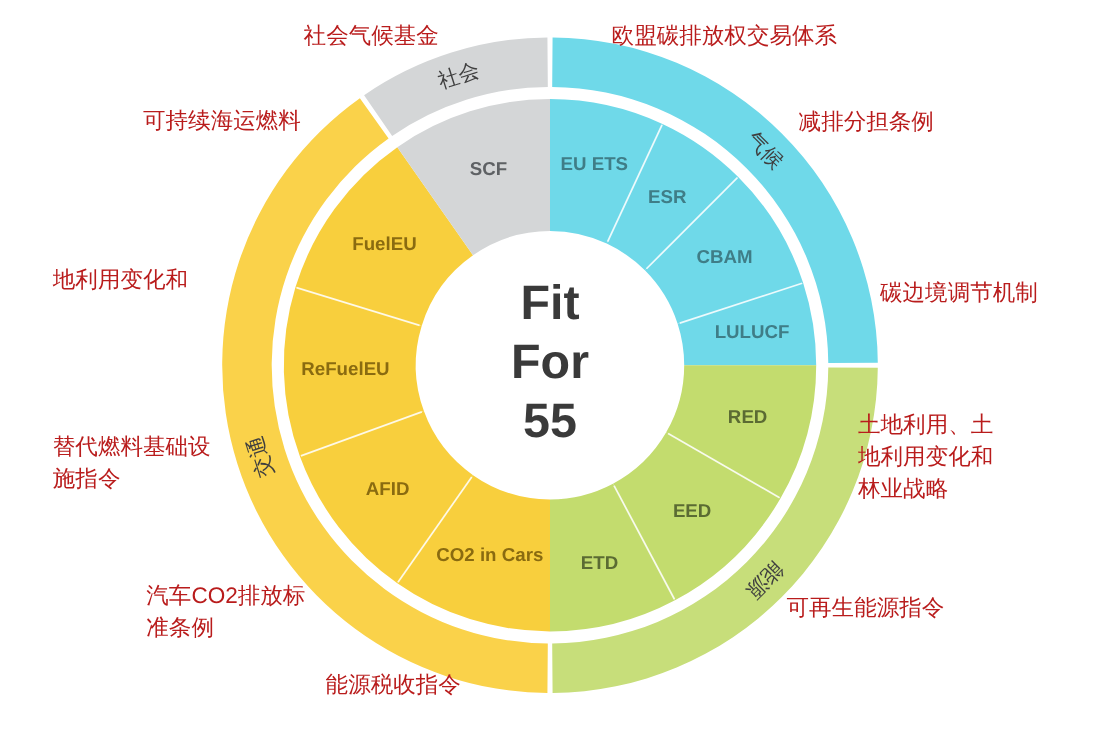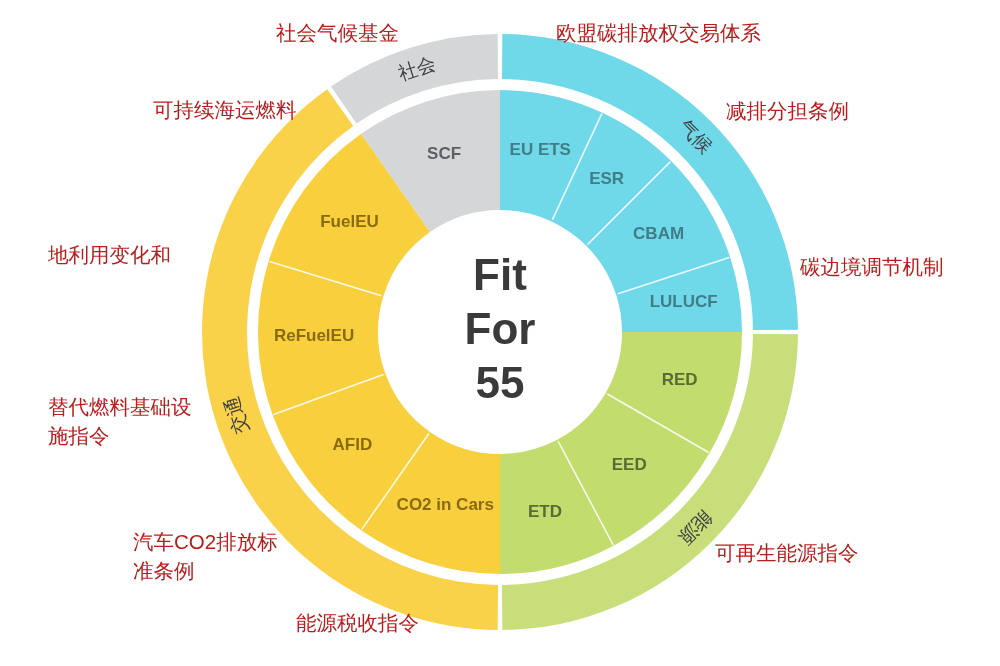--- a/index.html
+++ b/index.html
@@ -54,21 +54,21 @@
   }
   .outer-note {
     position: absolute;
     font-family: "Liberation Sans", "DejaVu Sans", sans-serif;
     font-size: 20.5px;
     line-height: 1.42;
     color: #b91c1c;
     white-space: pre-line;
   }
   .nw-1 { left: 276px; top: 18px; }
-  .nw-2 { left: 130px; top: 95px; margin-left: 23px; }
+  .nw-2 { left: 130px; top: 95px; }
   .nw-3 { left: 48px;  top: 240px; }
   .nw-4 { left: 48px;  top: 368px; margin-top: 24px; }
   .nw-5 { left: 133px; top: 527px; }
   .nw-6 { left: 296px; top: 608px; text-align: center; }
   .ne-1 { left: 556px; top: 18px; }
   .ne-2 { left: 726px; top: 96px; }
   .ne-3 { left: 800px; top: 252px; }
   .ne-4 { left: 780px; top: 372px; }
   .ne-5 { left: 715px; top: 538px; }
   .ne-6 { left: 610px; top: 597px; }
@@ -140,15 +140,18 @@
   <div class="outer-note nw-3">地利用变化和</div>
   <div class="outer-note nw-4">替代燃料基础设
 施指令</div>
   <div class="outer-note nw-5">汽车CO2排放标
 准条例</div>
   <div class="outer-note nw-6">能源税收指令</div>
 
   <div class="outer-note ne-2">减排分担条例</div>
   <div class="outer-note ne-1">欧盟碳排放权交易体系</div>
   <div class="outer-note ne-3">碳边境调节机制</div>
+  <div class="outer-note ne-4">土地利用、土
+地利用变化和
+林业战略</div>
   <div class="outer-note ne-5">可再生能源指令</div>
 
 </div>
 
 </body></html>

